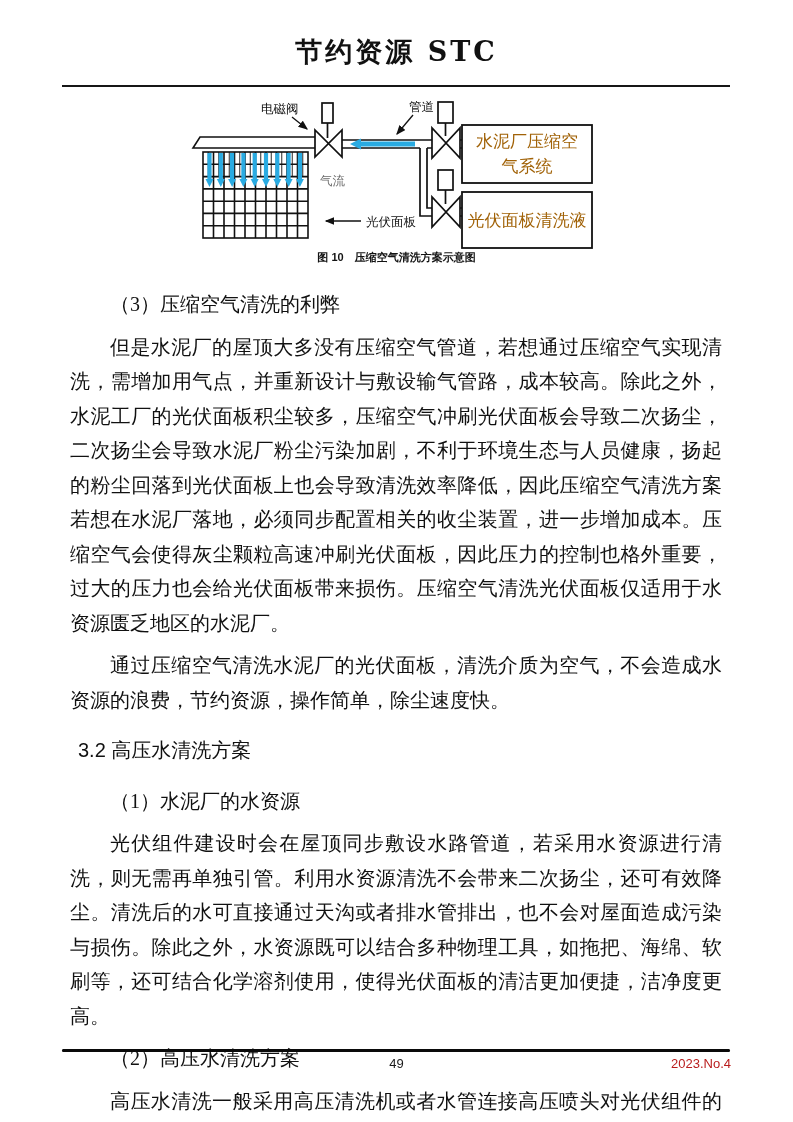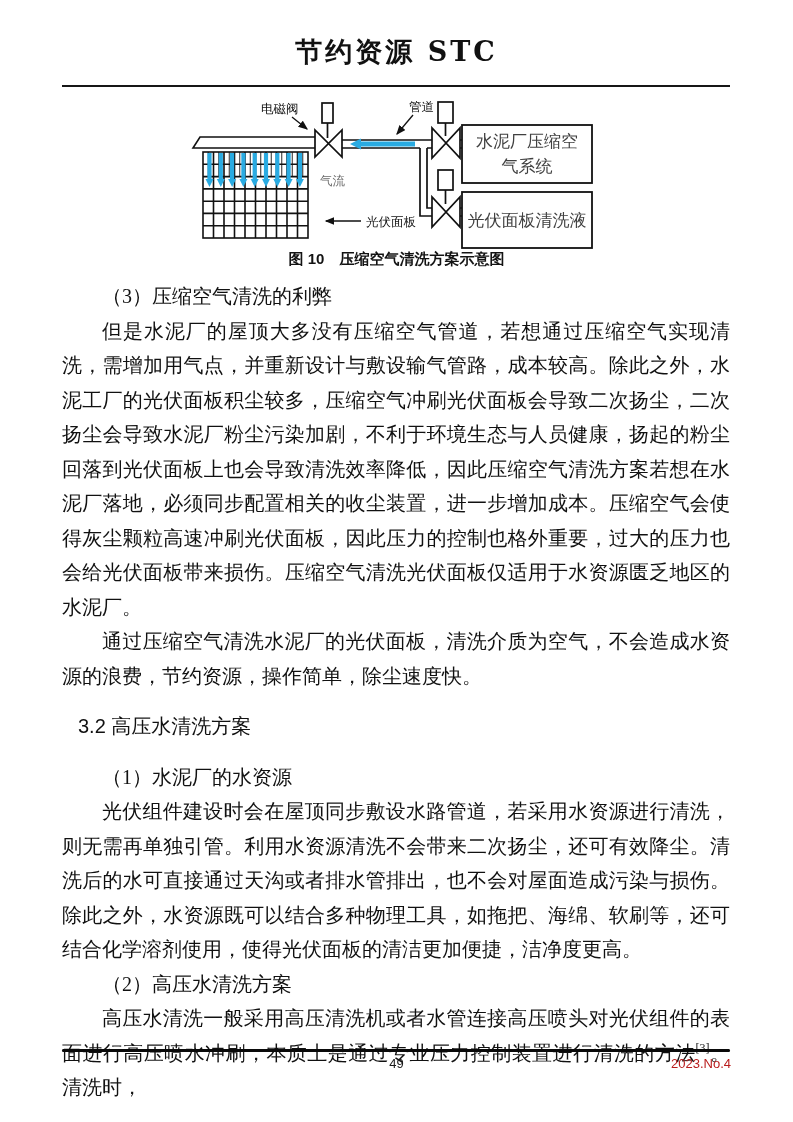--- a/index.html
+++ b/index.html
@@ -20,28 +20,28 @@
   }
   .header-rule{
     position:absolute;left:62px;top:85px;width:668px;height:2px;
     background:#161616;
   }
   .figure-svg{position:absolute;left:185px;top:93px;}
   .figure-caption{
     position:absolute;top:250px;left:0;right:0;
     text-align:center;
     font-family:"Liberation Sans","DejaVu Sans",sans-serif;
-    font-weight:bold;font-size:15px;color:#131313;
+    font-weight:bold;font-size:11px;color:#131313;
   }
   .article{
     position:absolute;left:62px;top:279px;width:668px;
     font-size:20px;line-height:34.5px;
     text-align:justify;
   }
-  .article p{margin:0;text-indent:2em;}
+  .article p{margin:8px;text-indent:2em;}
   .article p.sub{text-align:left;}
   .article h2{
     margin:16px;text-indent:0;
     font-family:"Liberation Sans","DejaVu Sans",sans-serif;
     font-weight:normal;font-size:20px;line-height:34.5px;
     text-align:left;
   }
   sup.cite{font-size:12px;line-height:0;}
   .footer-rule{
     position:absolute;left:62px;top:1049px;width:668px;height:3px;
@@ -55,21 +55,21 @@
   .footer-issue{
     position:absolute;top:1056px;right:62px;
     font-family:"Liberation Sans","DejaVu Sans",sans-serif;
     font-size:13px;color:#b91c1c;
   }
   .box-label{
     width:130px;height:100%;
     display:flex;align-items:center;justify-content:center;
     text-align:center;box-sizing:border-box;
     font-family:"Liberation Serif","DejaVu Serif",serif;
-    font-size:17px;line-height:25px;color:#404040;
+    font-size:17px;line-height:25px;color:#a16207;
   }
   .box-label.wrap6{padding:0 12px;}
   .box-label.oneline{padding:12px 1px;}
   svg text{font-family:"Liberation Serif","DejaVu Serif",serif;}
 </style>
 </head>
 <body>
 
 <div class="page">
 

